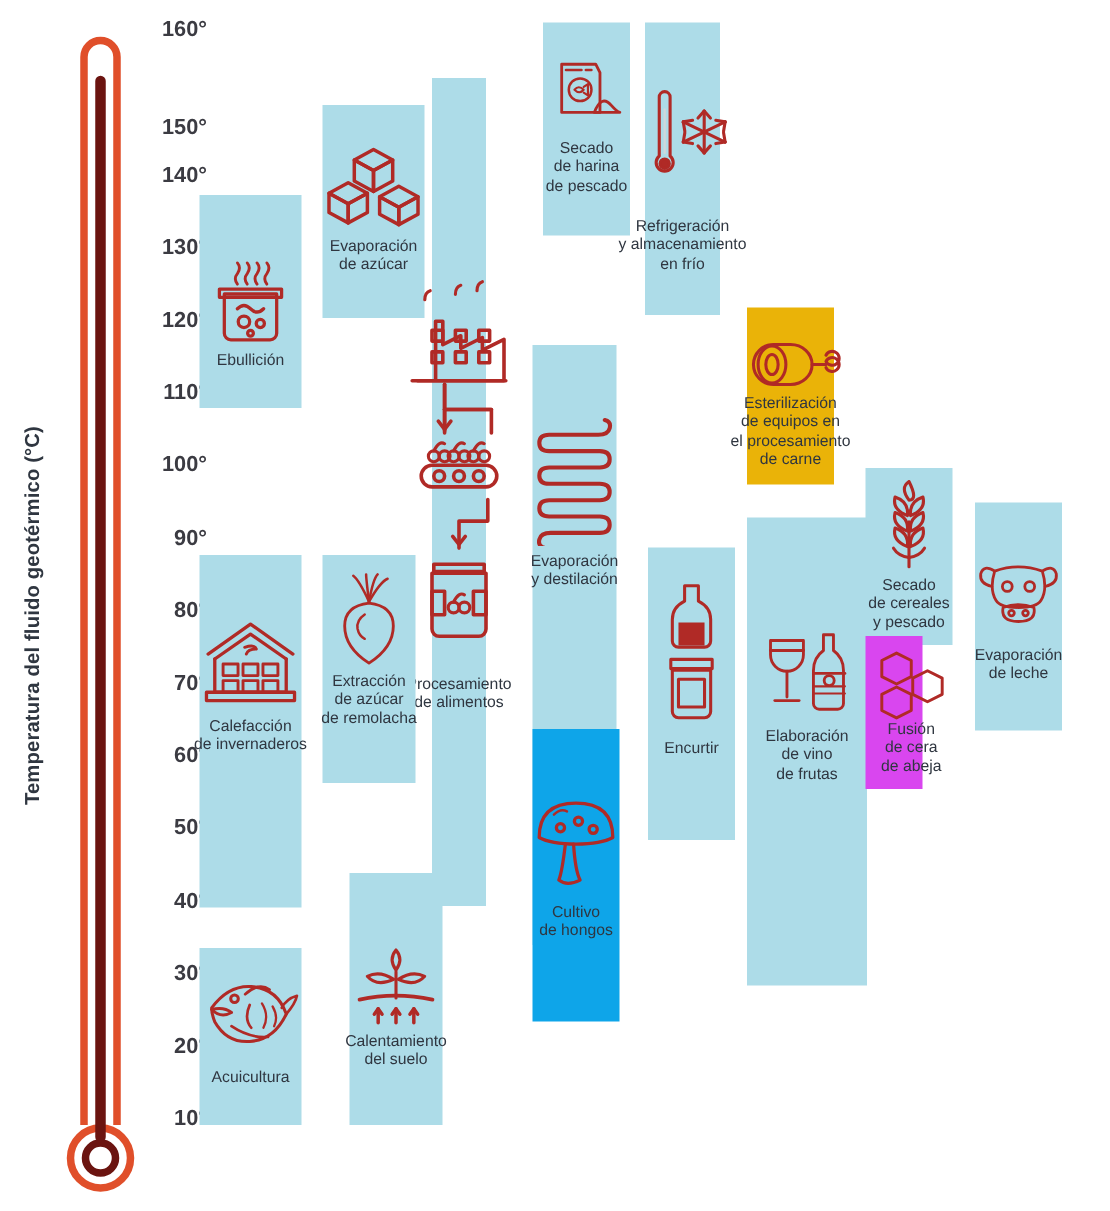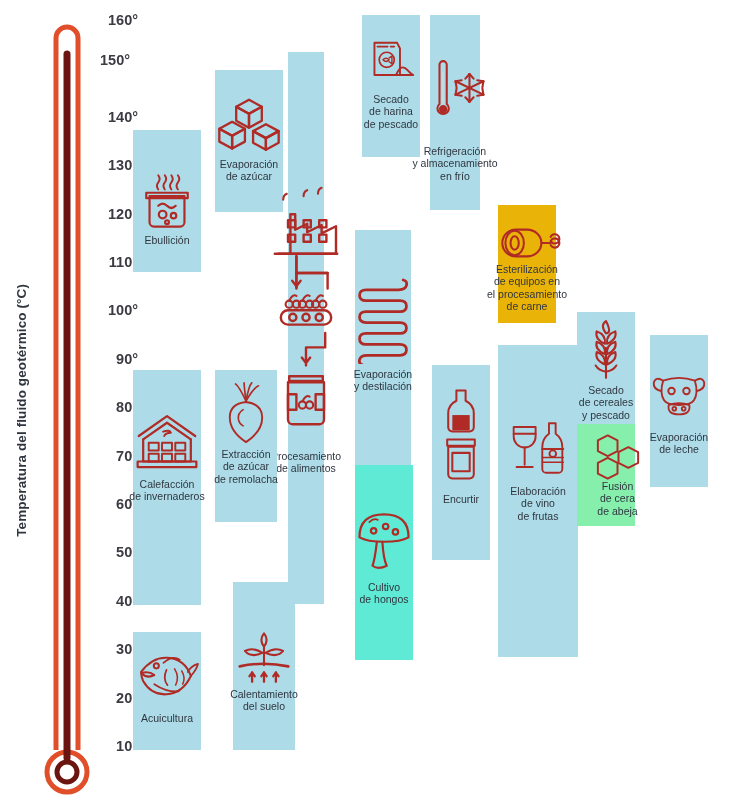--- a/index.html
+++ b/index.html
@@ -96,21 +96,21 @@
         <path d="M14 740 L14 28 a11 11 0 0 1 22 0 L36 740"></path>
       </g>
       <circle cx="25" cy="762" r="20" fill="none" stroke="#e04f2a" stroke-width="5"></circle>
       <circle cx="25" cy="762" r="10" fill="none" stroke="#6b1410" stroke-width="5"></circle>
       <path d="M25 748 L25 44" fill="none" stroke="#6b1410" stroke-width="7" stroke-linecap="round"></path>
     </svg>
   </div>
 
   <div id="ticks">
       <div class="tick" style="top: 13px;">160°</div>
-      <div class="tick" style="top: 53px; text-align: center;">150°</div>
+      <div class="tick" style="top: 78px;">150°</div>
       <div class="tick" style="top: 109.8px;">140°</div>
       <div class="tick" style="top: 158.2px;">130°</div>
       <div class="tick" style="top: 206.6px;">120°</div>
       <div class="tick" style="top: 255px;">110°</div>
       <div class="tick" style="top: 303.4px;">100°</div>
       <div class="tick" style="top: 351.8px;">90°</div>
       <div class="tick" style="top: 400.2px;">80°</div>
       <div class="tick" style="top: 448.6px;">70°</div>
       <div class="tick" style="top: 497px;">60°</div>
       <div class="tick" style="top: 545.4px;">50°</div>
@@ -385,21 +385,21 @@
               <path d="M74 90 h44" stroke-width="3"></path>
               <circle cx="96" cy="72" r="7"></circle>
             </svg></div>
           <div class="bar-label" style="top: 140px;">
             <div>Elaboración</div>
             <div>de vino</div>
             <div>de frutas</div>
           </div>
         </div>
       </div>
-      <div class="bar" style="left: 577px; top: 424px; width: 58px; height: 102px; background: #86efac; padding-left: 23px;">
+      <div class="bar" style="left: 577px; top: 424px; width: 38px; height: 102px; background: #d946ef; padding-left: 23px;">
         <div class="bar-inner">
           <div class="bar-icon" style="top: 8px;"><svg width="54" height="50" viewBox="0 0 110 100" xmlns="http://www.w3.org/2000/svg" fill="none" stroke="#b02a26" stroke-width="4" stroke-linecap="round" stroke-linejoin="round">
               <path d="M34 6 l20 10 v22 l-20 10 l-20 -10 v-22 z"></path>
               <path d="M34 52 l20 10 v22 l-20 10 l-20 -10 v-22 z"></path>
               <path d="M76 30 l20 10 v22 l-20 10 l-20 -10 v-22 z"></path>
             </svg></div>
           <div class="bar-label" style="top: 56px;">
             <div>Fusión</div>
             <div>de cera</div>
             <div>de abeja</div>
@@ -413,21 +413,21 @@
               <path d="M28 56 h34 v30 h-34 z" fill="#b02a26" stroke="none"></path>
               <path d="M18 104 h54 v12 h-54 z"></path>
               <path d="M20 118 h50 v54 a8 8 0 0 1 -8 8 h-34 a8 8 0 0 1 -8 -8 z"></path>
               <path d="M28 130 h34 v36 h-34 z"></path>
             </svg></div>
           <div class="bar-label" style="top: 128px;">
             <div>Encurtir</div>
           </div>
         </div>
       </div>
-      <div class="bar" style="left: 355px; top: 465px; width: 58px; height: 195px; background: #5eead4;">
+      <div class="bar" style="left: 355px; top: 486px; width: 58px; height: 195px; background: #0ea5e9;">
         <div class="bar-inner">
           <div class="bar-icon" style="top: 36px;"><svg width="60" height="76" viewBox="0 0 110 130" xmlns="http://www.w3.org/2000/svg" fill="none" stroke="#b02a26" stroke-width="4" stroke-linecap="round" stroke-linejoin="round">
               <path d="M10 62 q0 -42 45 -42 q45 0 45 42 q-14 8 -45 8 q-31 0 -45 -8 z"></path>
               <circle cx="36" cy="50" r="5"></circle>
               <circle cx="58" cy="42" r="5"></circle>
               <circle cx="76" cy="52" r="5"></circle>
               <path d="M28 34 q8 -8 16 -4" stroke-width="3"></path>
               <path d="M42 70 q-4 34 -8 44 q10 8 26 0 q-6 -12 -8 -44"></path>
             </svg></div>
           <div class="bar-label" style="top: 116px;">

